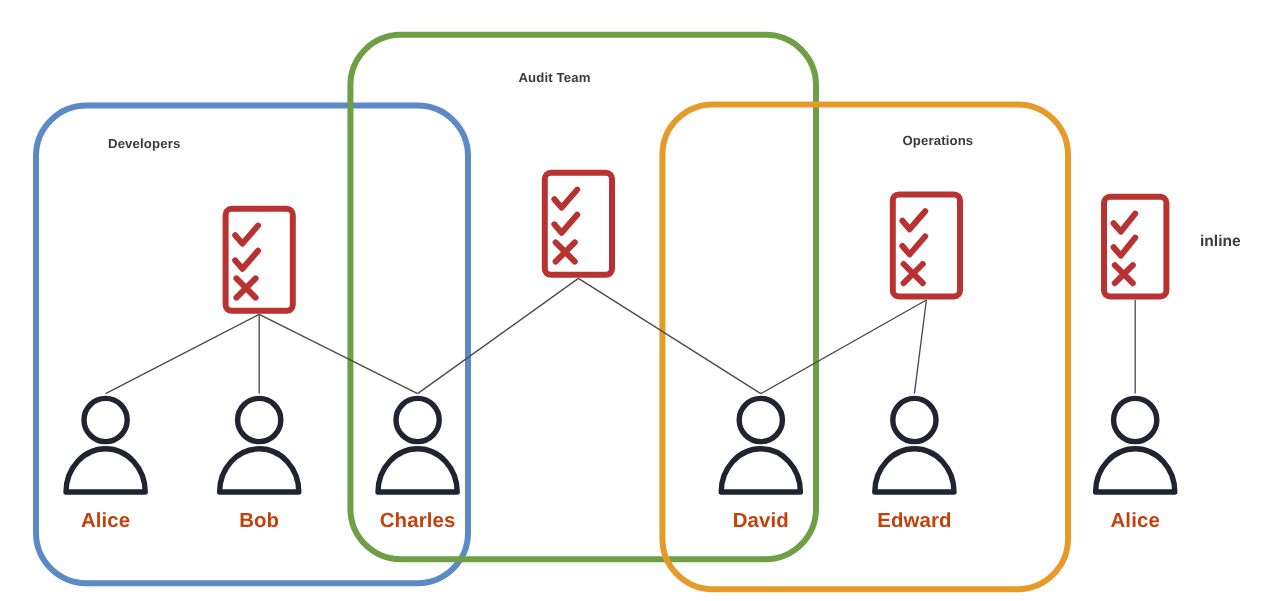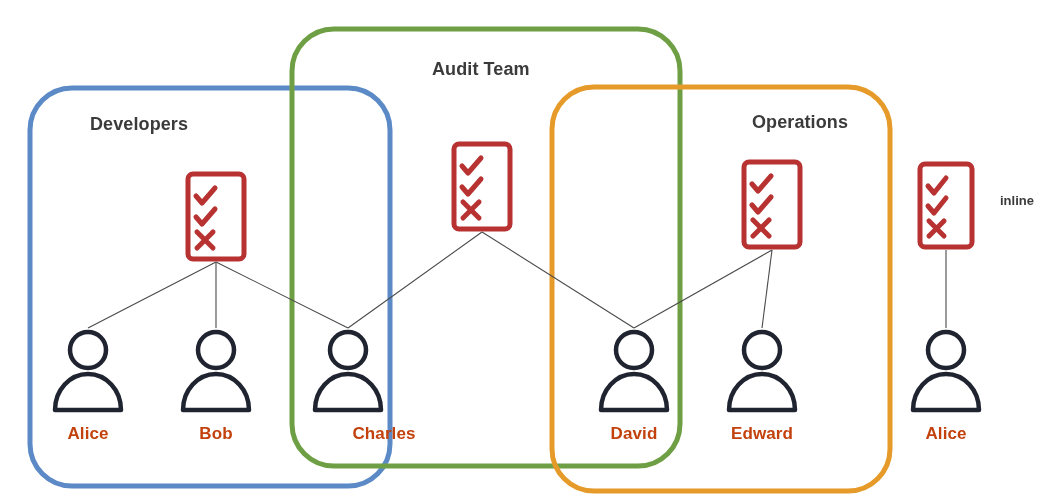--- a/index.html
+++ b/index.html
@@ -21,21 +21,21 @@
   #diagram-svg {
     position: absolute;
     left: 0;
     top: 0;
     width: 1058px;
     height: 501px;
   }
   .group-label {
     position: absolute;
     font-family: "Liberation Sans", sans-serif;
-    font-size: 18px;
+    font-size: 11px;
     font-weight: bold;
     color: #3b3b3b;
     white-space: nowrap;
     letter-spacing: 0.1px;
   }
   .person-label {
     position: absolute;
     font-family: "Liberation Sans", sans-serif;
     font-size: 17px;
     font-weight: bold;
@@ -158,21 +158,21 @@
   <div class="group-label" style="left:52px; top:114px;margin-left:38px;">Developers</div>
 
   <div class="group-label" style="left:432px; top:59px;">Audit Team</div>
 
   <div class="group-label" style="left:752px; top:112px;">Operations</div>
 
   <div class="person-label" style="left:88px; top:424px;">Alice</div>
 
   <div class="person-label" style="left:216px; top:424px;">Bob</div>
 
-  <div class="person-label" style="left:348px; top:424px;margin-left:36px;">Charles</div>
+  <div class="person-label" style="left:348px; top:424px;">Charles</div>
 
   <div class="person-label" style="left:634px; top:424px;">David</div>
 
   <div class="person-label" style="left:762px; top:424px;">Edward</div>
 
   <div class="person-label" style="left:946px; top:424px;">Alice</div>
 
   <div class="annotation-label" style="left:1000px; top:193px;">inline</div>
 
 </div>

